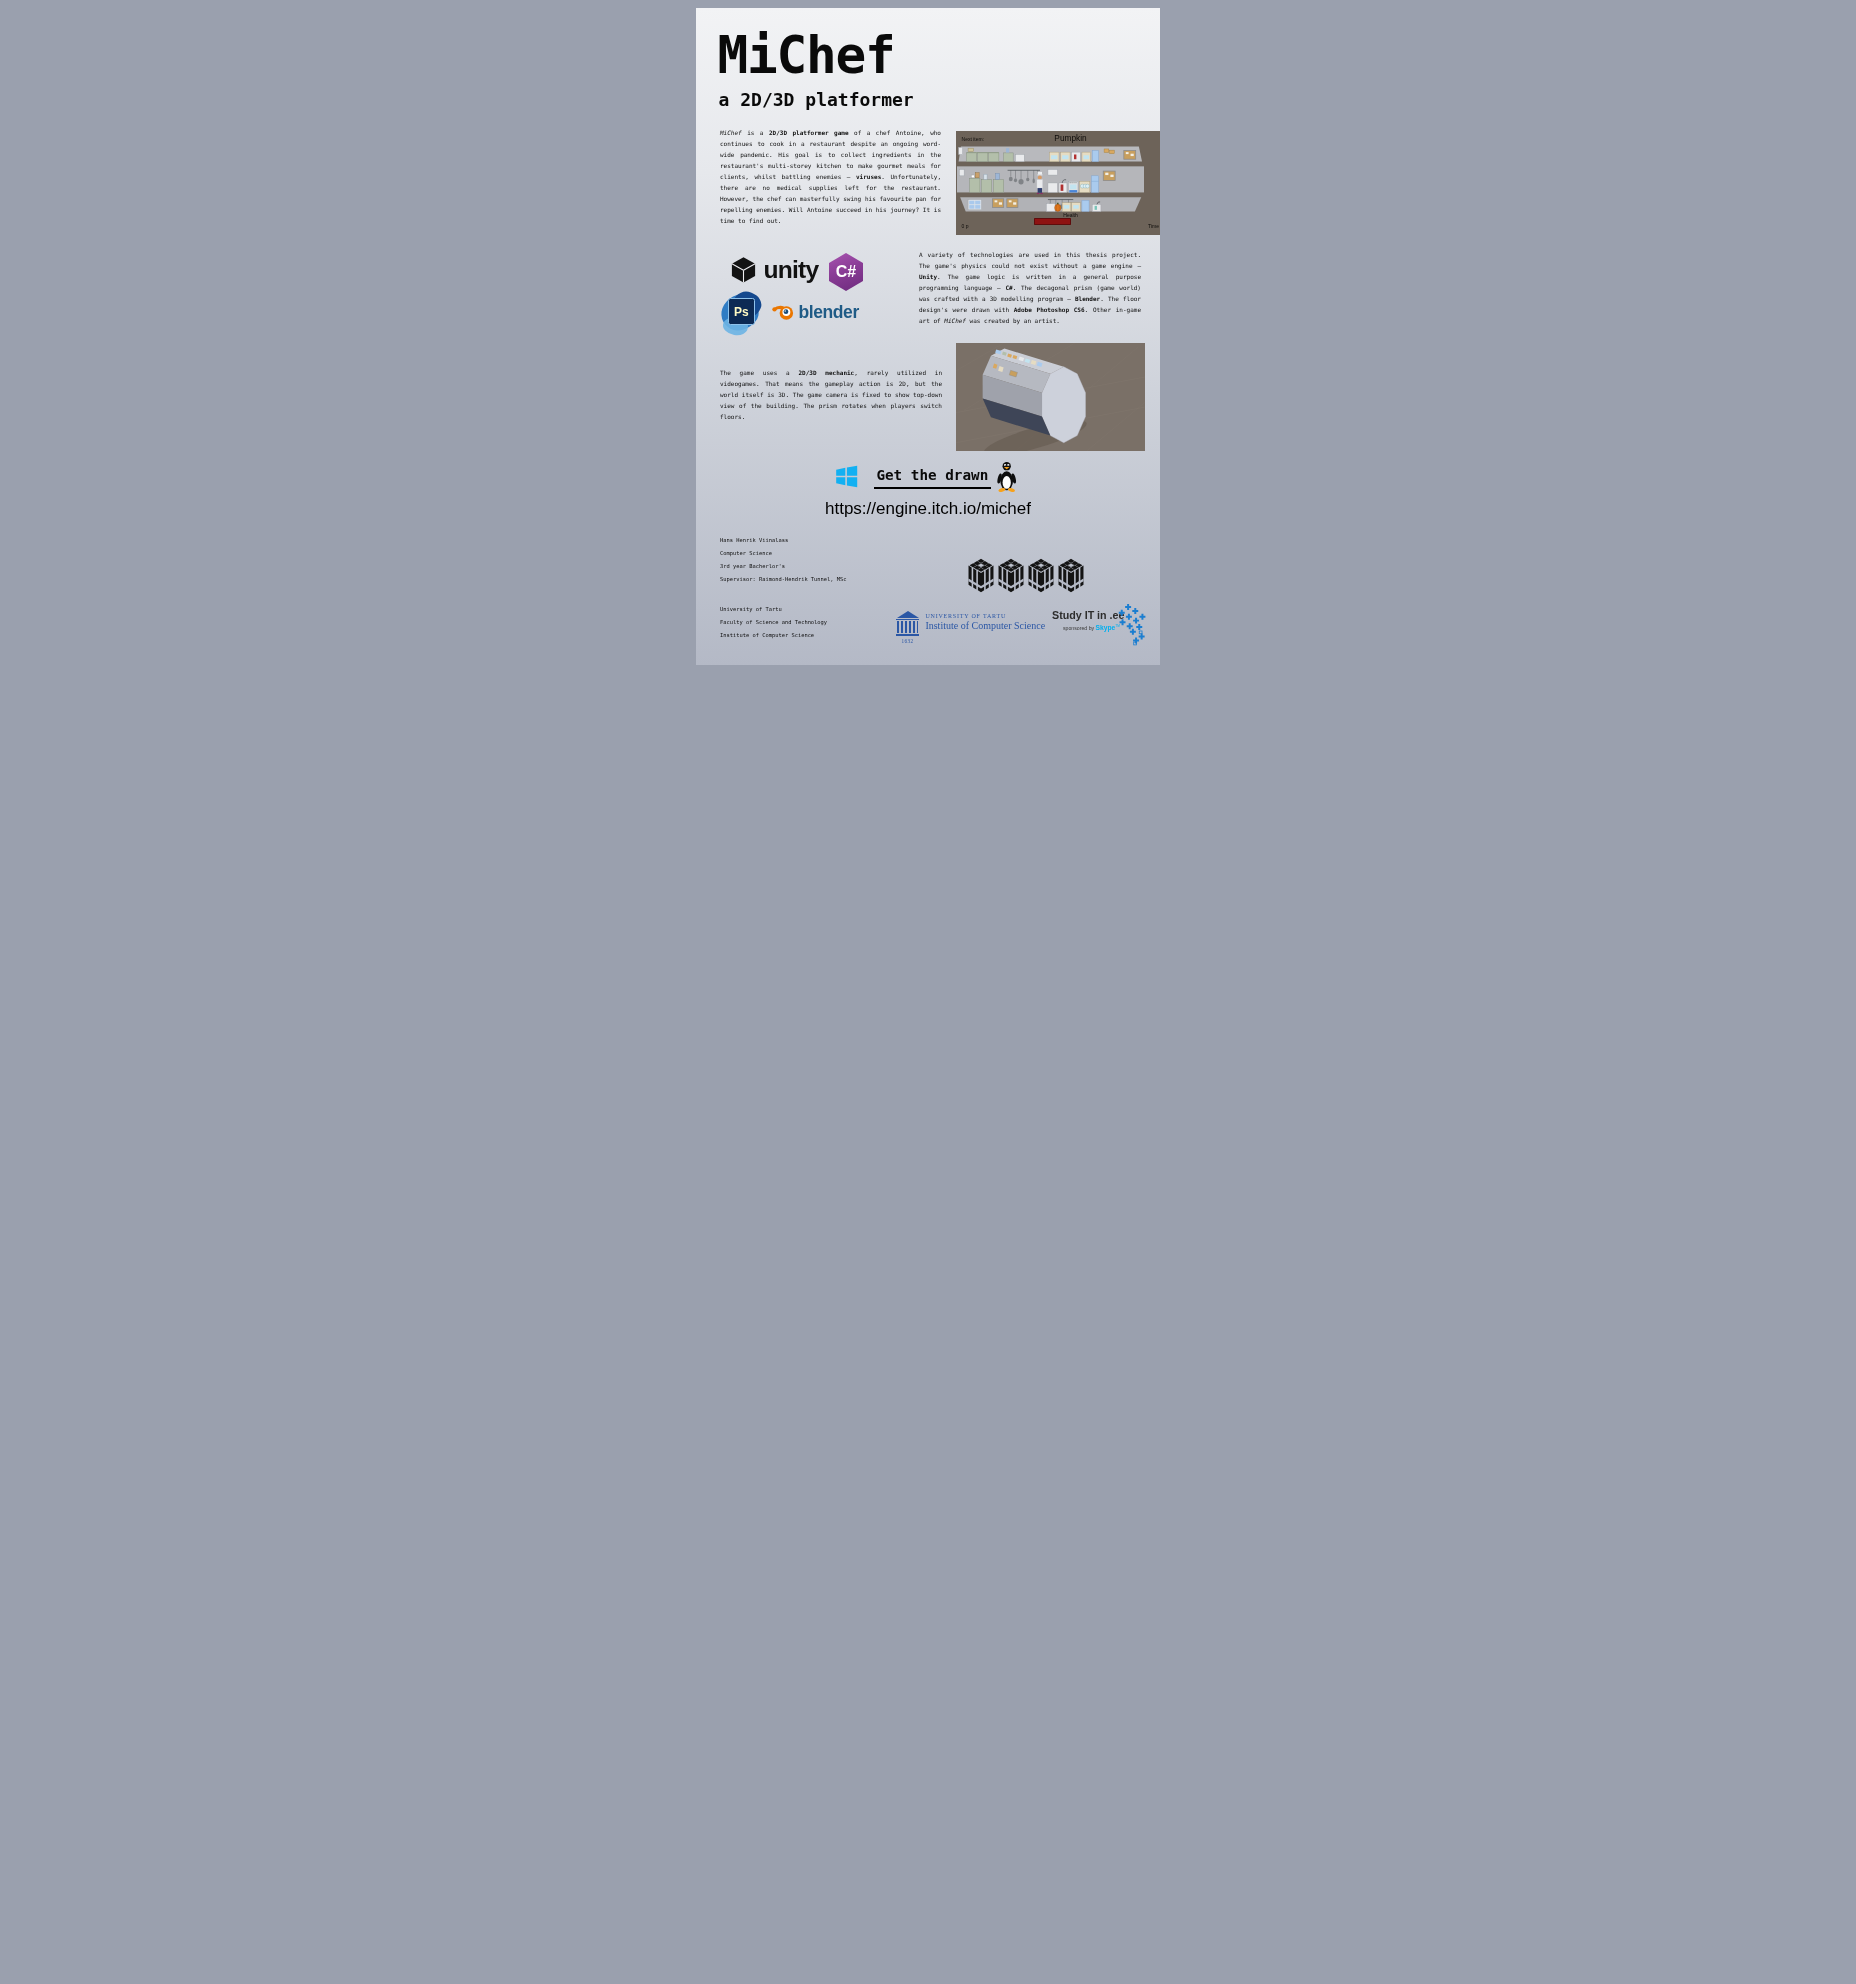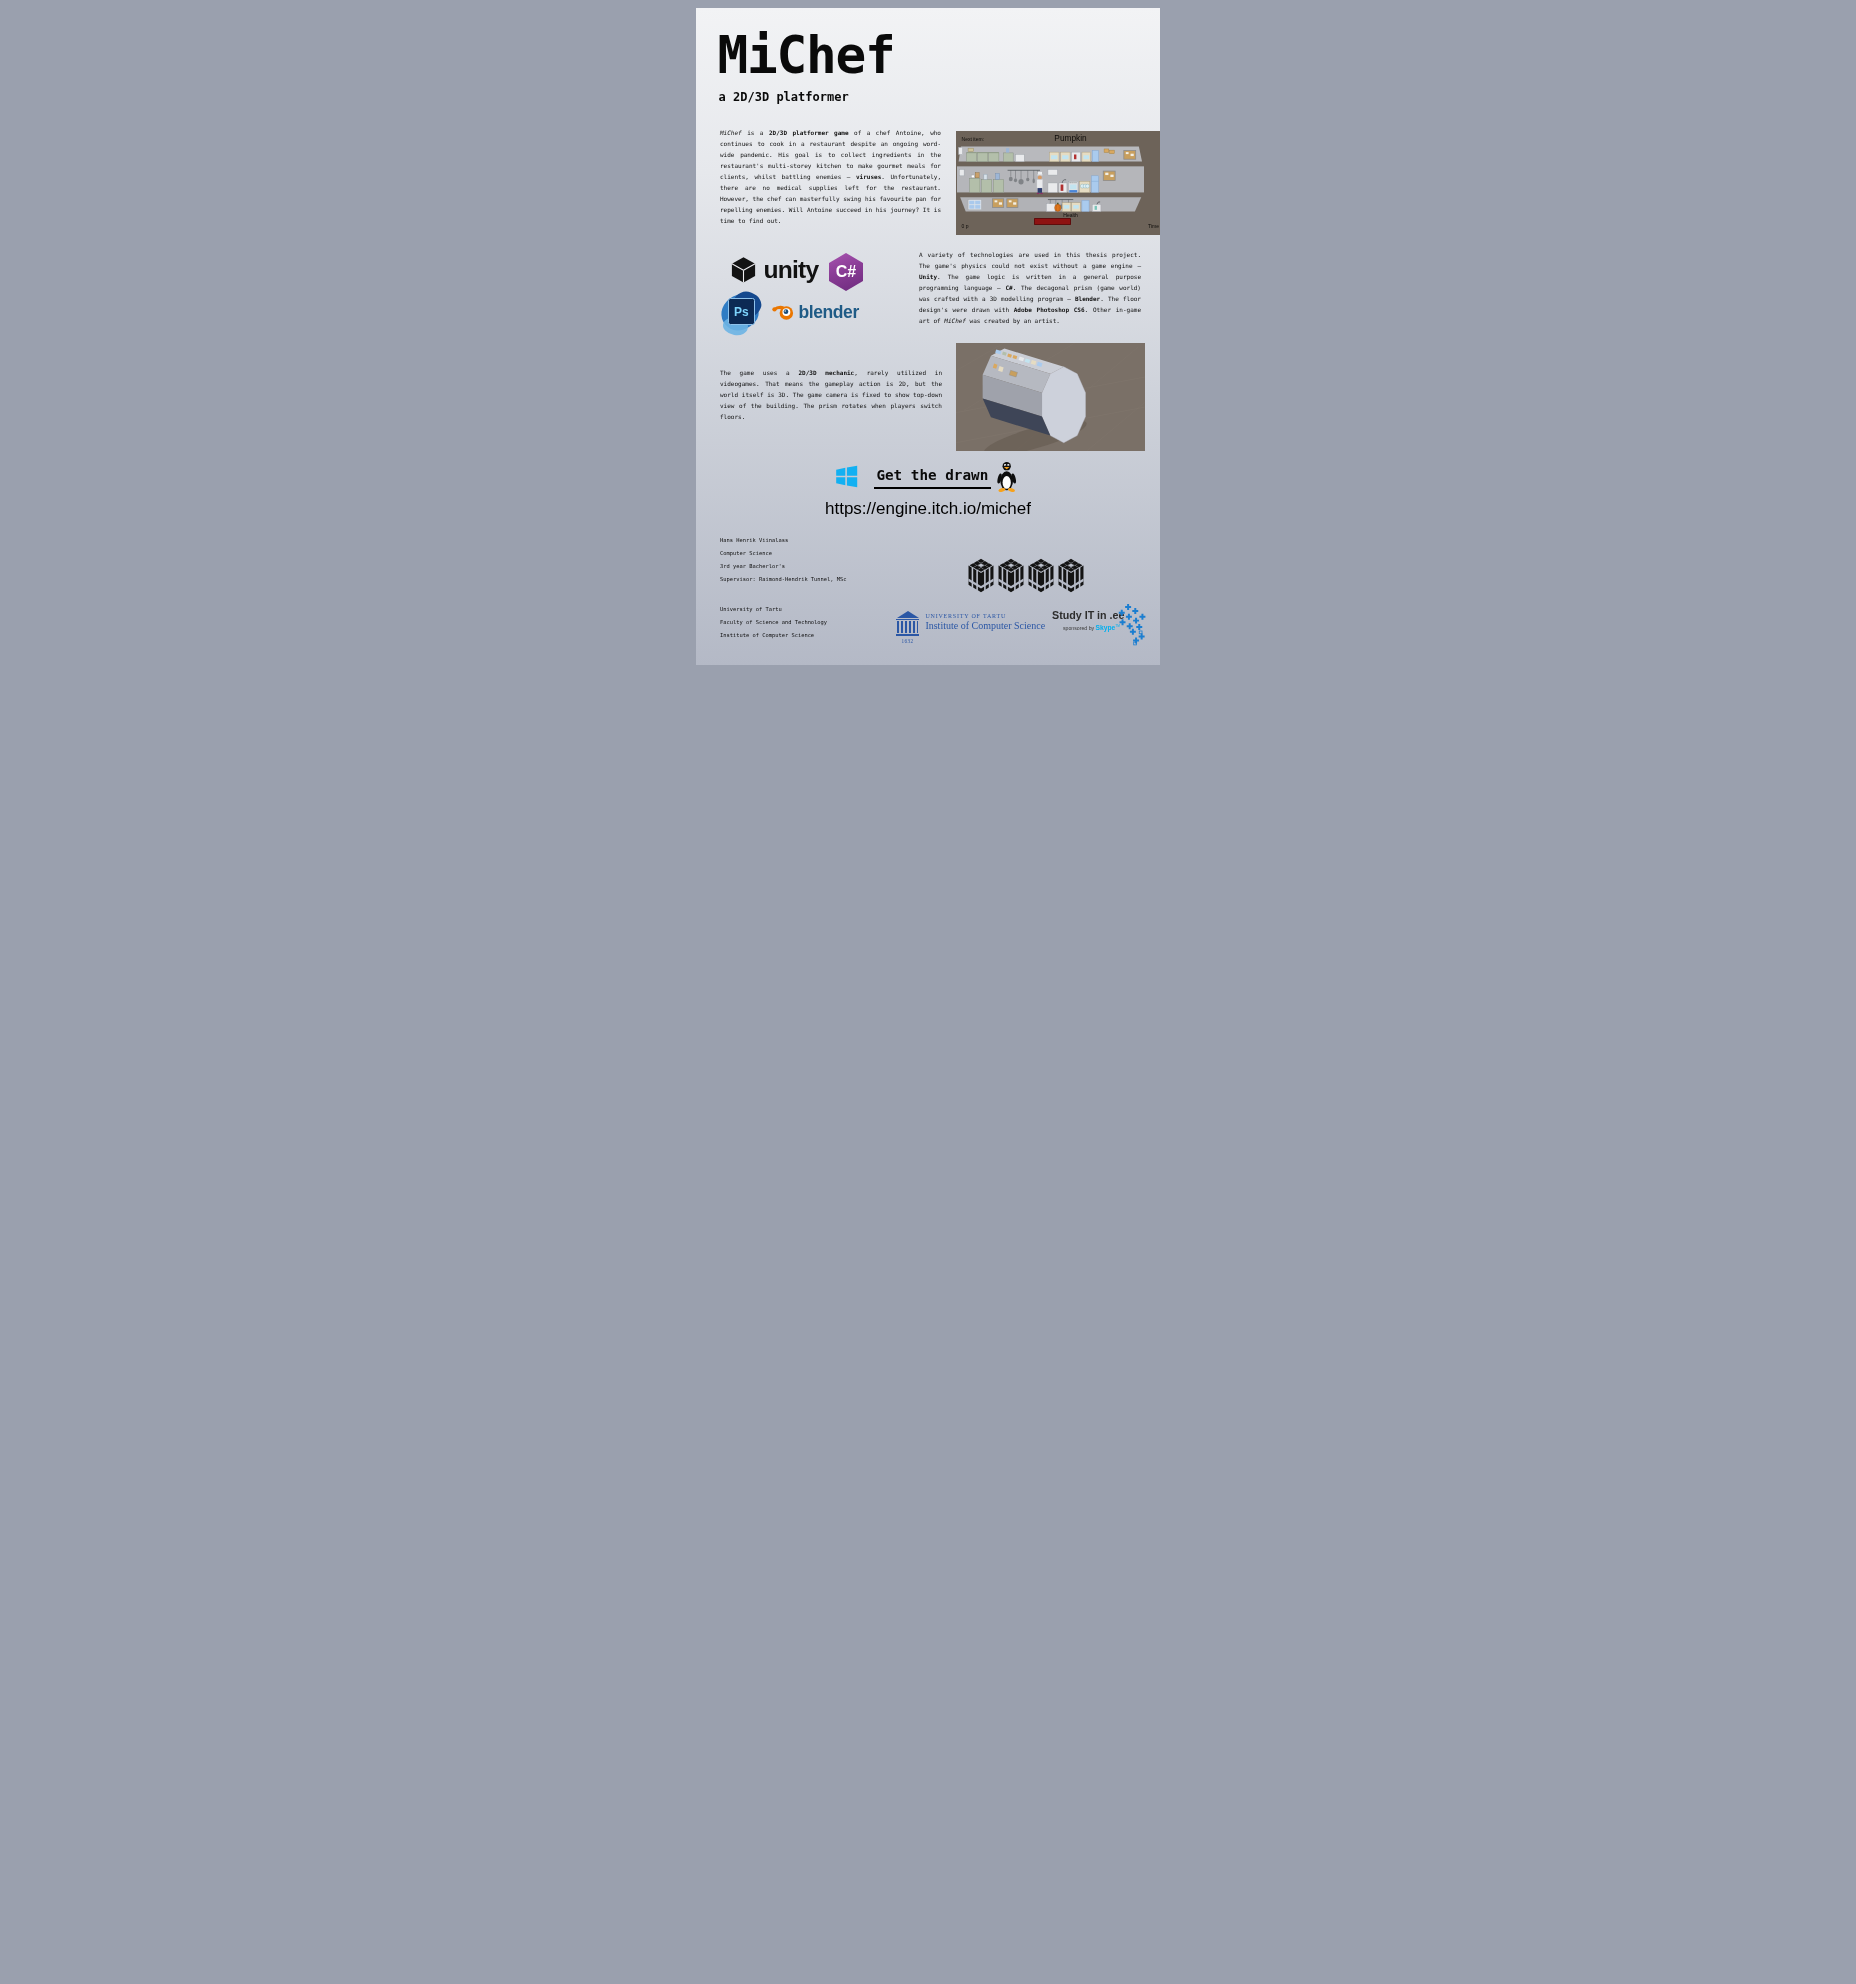--- a/index.html
+++ b/index.html
@@ -6,21 +6,21 @@
   .poster{position:relative;width:464px;height:657px;margin:8px auto;overflow:hidden;
     background:linear-gradient(180deg,#f2f3f5 0%,#e6e8ec 25%,#cfd3db 58%,#b4b9c6 100%);
     font-family:"Liberation Sans",sans-serif;}
   .abs{position:absolute;}
   .pixel{font-family:"DejaVu Sans Mono",monospace;font-weight:bold;color:#0a0a0a;}
   .para{font-family:"DejaVu Sans Mono",monospace;font-size:6px;line-height:11px;color:#101010;
     text-align:justify;}
   .para .b{font-weight:bold;} .para .i{font-style:italic;}
   
   .title{left:21.4px;top:22px;font-size:51px;line-height:1;letter-spacing:-1.2px;}
-  .subtitle{left:22.6px;top:83px;font-size:12px;line-height:1;}
+  .subtitle{left:22.6px;top:83px;font-size:18px;line-height:1;}
   
   .intro{left:24px;top:119px;width:221px;}
   
   .shot1{left:260px;top:123px;width:189px;height:104px;background:#6d6359;padding-left:40px;}
   .shot1 .txt{position:absolute;color:#0f0d0b;font-size:5px;}
   .shot1 .item{position:absolute;left:0;width:100%;text-align:center;top:2.4px;font-size:8.3px;color:#0f0d0b;}
   .kitchen{position:absolute;left:0;top:13.5px;}
   .healthbar{position:absolute;left:78px;top:87px;width:35px;height:5.2px;background:#8e1212;
     border:0.4px solid #5f0c0c;border-radius:0.8px;}
   
@@ -30,21 +30,21 @@
     background:linear-gradient(160deg,#a853b0 0%,#8a3d96 45%,#6d2a7d 100%);
     clip-path:polygon(50% 0,100% 26%,100% 74%,50% 100%,0 74%,0 26%);}
   .csharp span{font-weight:bold;font-size:16px;color:#fff;}
   .ps{left:24.6px;top:284px;width:44px;height:44px;}
   .ps div{position:absolute;}
   .ps .blob1{left:0;top:3.2px;width:37px;height:35px;background:#2f7cc4;border-radius:58% 42% 55% 45%/52% 60% 40% 48%;transform:rotate(-18deg);}
   .ps .blob2{left:12px;top:0;width:28px;height:25.4px;background:#15498e;border-radius:50% 50% 45% 55%/55% 45% 60% 40%;transform:rotate(22deg);}
   .ps .blob3{left:2.4px;top:24.6px;width:24.6px;height:17.5px;background:#6db4e4;border-radius:55% 45% 50% 50%;transform:rotate(10deg);opacity:.9;}
   .ps .card{left:7.1px;top:6.4px;width:25.4px;height:24.6px;background:#0c2a54;border:1.2px solid #8fc3ec;border-radius:2.4px;
     display:flex;align-items:center;justify-content:center;}
-  .ps .card span{font-weight:bold;font-size:12px;color:#7dd3fc;}
+  .ps .card span{font-weight:bold;font-size:12px;color:#fef9c3;}
   .blenderrow{left:76px;top:294px;display:flex;align-items:center;gap:2.4px;}
   .blendertext{font-weight:bold;font-size:17.5px;color:#1f5b86;letter-spacing:-0.4px;}
   
   .tech{left:223px;top:241px;width:222px;}
   .mech{left:24px;top:359px;width:222px;}
   
   .shot2{left:260px;top:335px;width:189px;height:108px;background:#7a7067;}
   
   .win{left:139px;top:457px;}
   .gettext{left:178px;top:459px;font-size:14.3px;border-bottom:2px solid #000;padding:0 2.4px 3.6px 2.4px;}

